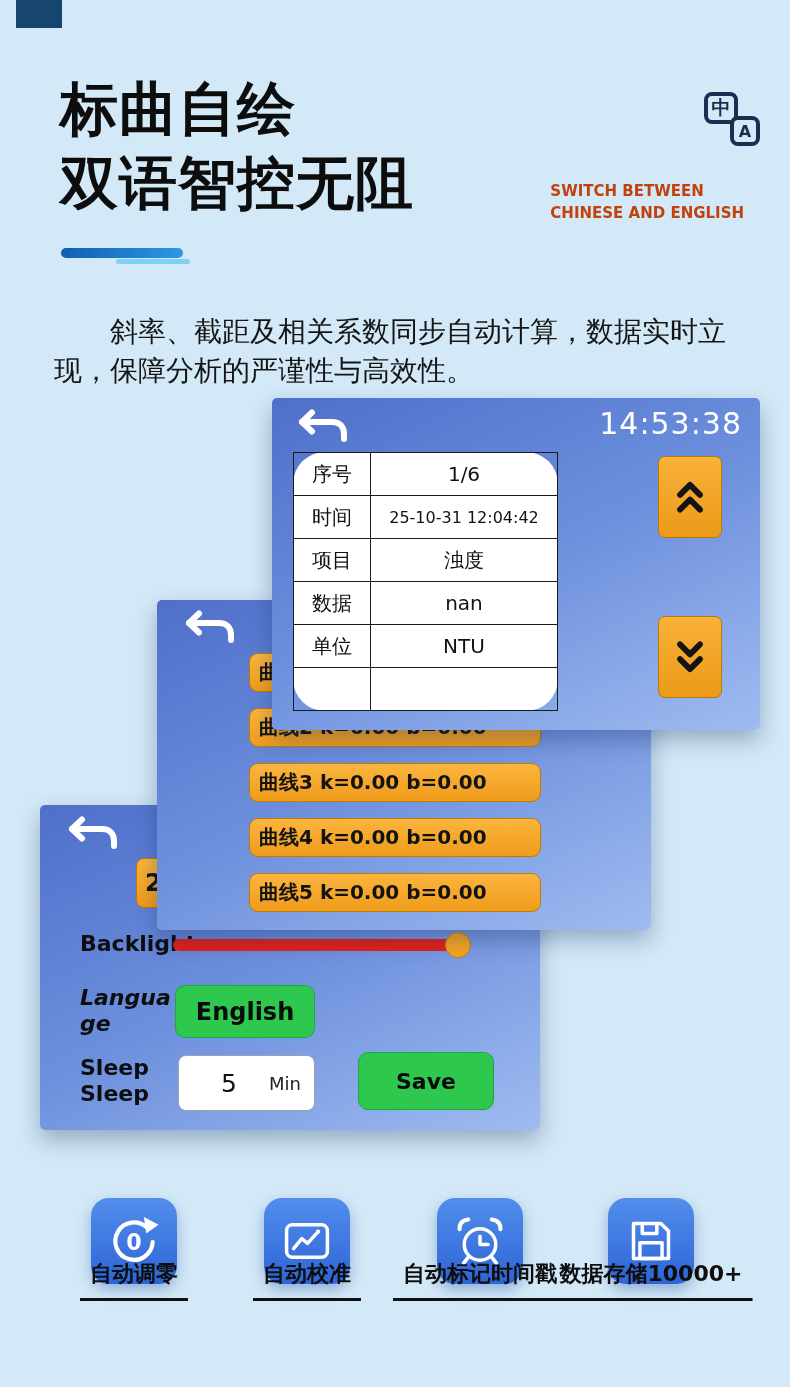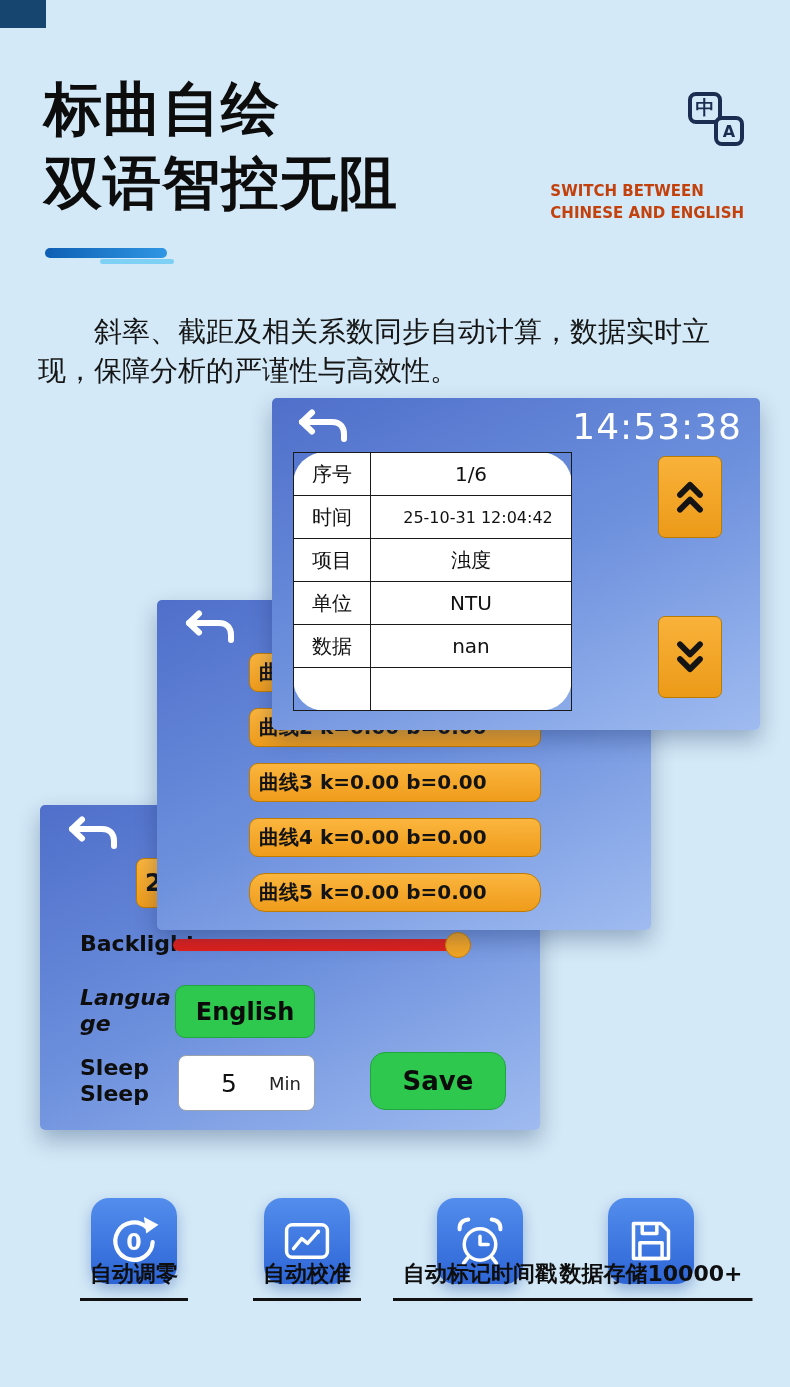--- a/index.html
+++ b/index.html
@@ -2,21 +2,21 @@
 <html><head>
 <meta charset="utf-8">
 <style>
   html,body{margin:0;padding:0;}
   body{
     width:790px;height:1387px;position:relative;overflow:hidden;
     background:#d3e9f7;
     font-family:"DejaVu Sans","Liberation Sans",sans-serif;
     color:#111;
   }
-  .abs{position:absolute;}
+  .abs{position:absolute;margin-left:16px;}
 
   
   .corner-badge{left:0;top:0;width:46px;height:28px;background:#164570;}
   .title{left:44px;font-size:58px;font-weight:900;line-height:1.1;color:#0d0d0d;letter-spacing:1px;white-space:nowrap;}
   .title1{top:78px;}
   .title2{top:152px;}
   .ticon{left:688px;top:92px;width:60px;height:58px;}
   .tsq{position:absolute;border:4px solid #1c2d52;border-radius:8px;display:flex;align-items:center;justify-content:center;font-weight:700;color:#1c2d52;box-sizing:border-box;}
   .tsq-zh{left:0;top:0;width:34px;height:32px;font-size:19px;}
   .tsq-en{left:26px;top:24px;width:30px;height:30px;font-size:16px;background:#d3e9f7;}
@@ -29,52 +29,52 @@
   .screen{position:absolute;border-radius:5px;
     background:linear-gradient(155deg,#4f6fca 0%,#6d90dd 50%,#9fbbf0 100%);
     box-shadow:0 10px 22px rgba(20,40,90,.32);}
   .scr-settings{left:40px;top:805px;width:500px;height:325px;z-index:1;}
   .scr-curve{left:157px;top:600px;width:494px;height:330px;z-index:2;}
   .scr-record{left:272px;top:398px;width:488px;height:332px;z-index:3;}
 
   .back-btn{position:absolute;width:54px;height:38px;cursor:pointer;}
 
   
-  .rec-time{position:absolute;right:18px;top:8px;font-size:36px;color:#fff;font-weight:500;letter-spacing:1px;}
+  .rec-time{position:absolute;right:18px;top:8px;font-size:30px;color:#fff;font-weight:500;letter-spacing:1px;}
   .rec-table{position:absolute;left:21px;top:54px;border-collapse:collapse;background:#fff;border-radius:32px;}
   .rec-table td{border:1.6px solid #1a1a1a;text-align:center;font-size:20px;color:#111;padding:0;height:42px;}
   .rec-table .lcol{width:76px;}
   .rec-table .vcol{width:186px;}
-  .rec-table .td-small{font-size:16px;letter-spacing:0;padding-left:14px;}
+  .rec-table .td-small{font-size:16px;letter-spacing:0;}
   .pager{position:absolute;left:386px;width:64px;height:82px;border-radius:7px;
     background:linear-gradient(180deg,#f9b23a,#ec9a18);border:1px solid #b97a00;
     display:flex;align-items:center;justify-content:center;cursor:pointer;box-sizing:border-box;}
   .pager-up{top:58px;} .pager-down{top:218px;}
 
   
   .obtn{position:absolute;left:92px;width:292px;height:39px;border-radius:9px;box-sizing:border-box;
     background:linear-gradient(180deg,#fbb53e,#ef9c1b);border:1px solid #c07c00;
     font-size:20px;font-weight:700;color:#131313;line-height:37px;padding-left:9px;white-space:nowrap;overflow:hidden;cursor:pointer;}
-  .cbtn0{top:53px;} .cbtn1{top:108px;} .cbtn2{top:163px;} .cbtn3{top:218px;} .cbtn4{top:273px;border-radius:16px;}
+  .cbtn0{top:53px;} .cbtn1{top:108px;} .cbtn2{top:163px;} .cbtn3{top:218px;} .cbtn4{top:273px;}
 
   
   .frag2{position:absolute;left:96px;top:53px;width:44px;height:50px;border-radius:8px;box-sizing:border-box;
     background:linear-gradient(180deg,#fbb53e,#ef9c1b);border:1px solid #c07c00;
     font-size:24px;font-weight:700;color:#131313;line-height:48px;padding-left:8px;cursor:pointer;}
   .set-label{position:absolute;left:40px;font-size:22px;font-weight:600;color:#0e0e0e;line-height:26px;}
   .lab-backlight{top:126px;}
   .lab-language{top:180px;width:92px;word-break:break-all;font-style:italic;}
   .lab-sleep{top:250px;width:82px;}
   .slider-track{position:absolute;left:133px;top:134px;width:298px;height:12px;border-radius:7px;background:#e3201b;cursor:pointer;}
   .slider-knob{position:absolute;left:405px;top:127px;width:26px;height:26px;border-radius:50%;
     background:#f5a623;border:1px solid #cf8300;box-sizing:border-box;cursor:pointer;}
   .gbtn{position:absolute;background:#2fc84f;border:1px solid #1fa63c;border-radius:10px;box-sizing:border-box;
     display:flex;align-items:center;justify-content:center;color:#0b0b0b;cursor:pointer;font-weight:bold;}
   .btn-english{left:135px;top:180px;width:140px;height:53px;font-size:24px;}
-  .btn-save{left:330px;top:247px;width:136px;height:58px;font-size:26px;font-weight:600;border-radius:15px;}
+  .btn-save{left:318px;top:247px;width:136px;height:58px;font-size:22px;font-weight:600;}
   .sleep-input{position:absolute;left:138px;top:250px;width:137px;height:56px;background:#fff;border:1px solid #9aa3ad;
     border-radius:8px;box-sizing:border-box;display:flex;align-items:center;cursor:text;}
   .sleep-val{font-size:25px;color:#111;margin-left:42px;flex:1;}
   .sleep-unit{font-size:18px;color:#222;margin-right:13px;}
 
   
   .tile{position:absolute;top:1198px;width:86px;height:86px;border-radius:18px;
     background:linear-gradient(180deg,#538dec,#2d65d6);box-shadow:0 6px 14px rgba(30,70,160,.35);
     display:flex;align-items:center;justify-content:center;}
   .tile-1{left:91px;} .tile-2{left:264px;} .tile-3{left:437px;} .tile-4{left:608px;}
@@ -160,26 +160,26 @@
       </tr>
       <tr>
         <td class="lcol">时间</td>
         <td class="vcol td-small">25-10-31 12:04:42</td>
       </tr>
       <tr>
         <td class="lcol">项目</td>
         <td class="vcol">浊度</td>
       </tr>
       <tr>
+        <td class="lcol">数据</td>
+        <td class="vcol">nan</td>
+      </tr>
+      <tr>
         <td class="lcol">单位</td>
         <td class="vcol">NTU</td>
-      </tr>
-      <tr>
-        <td class="lcol">数据</td>
-        <td class="vcol">nan</td>
       </tr>
       <tr>
         <td class="lcol"></td>
         <td class="vcol"></td>
       </tr>
     </tbody>
   </table>
 
   <div class="pager pager-up">
     <span>

